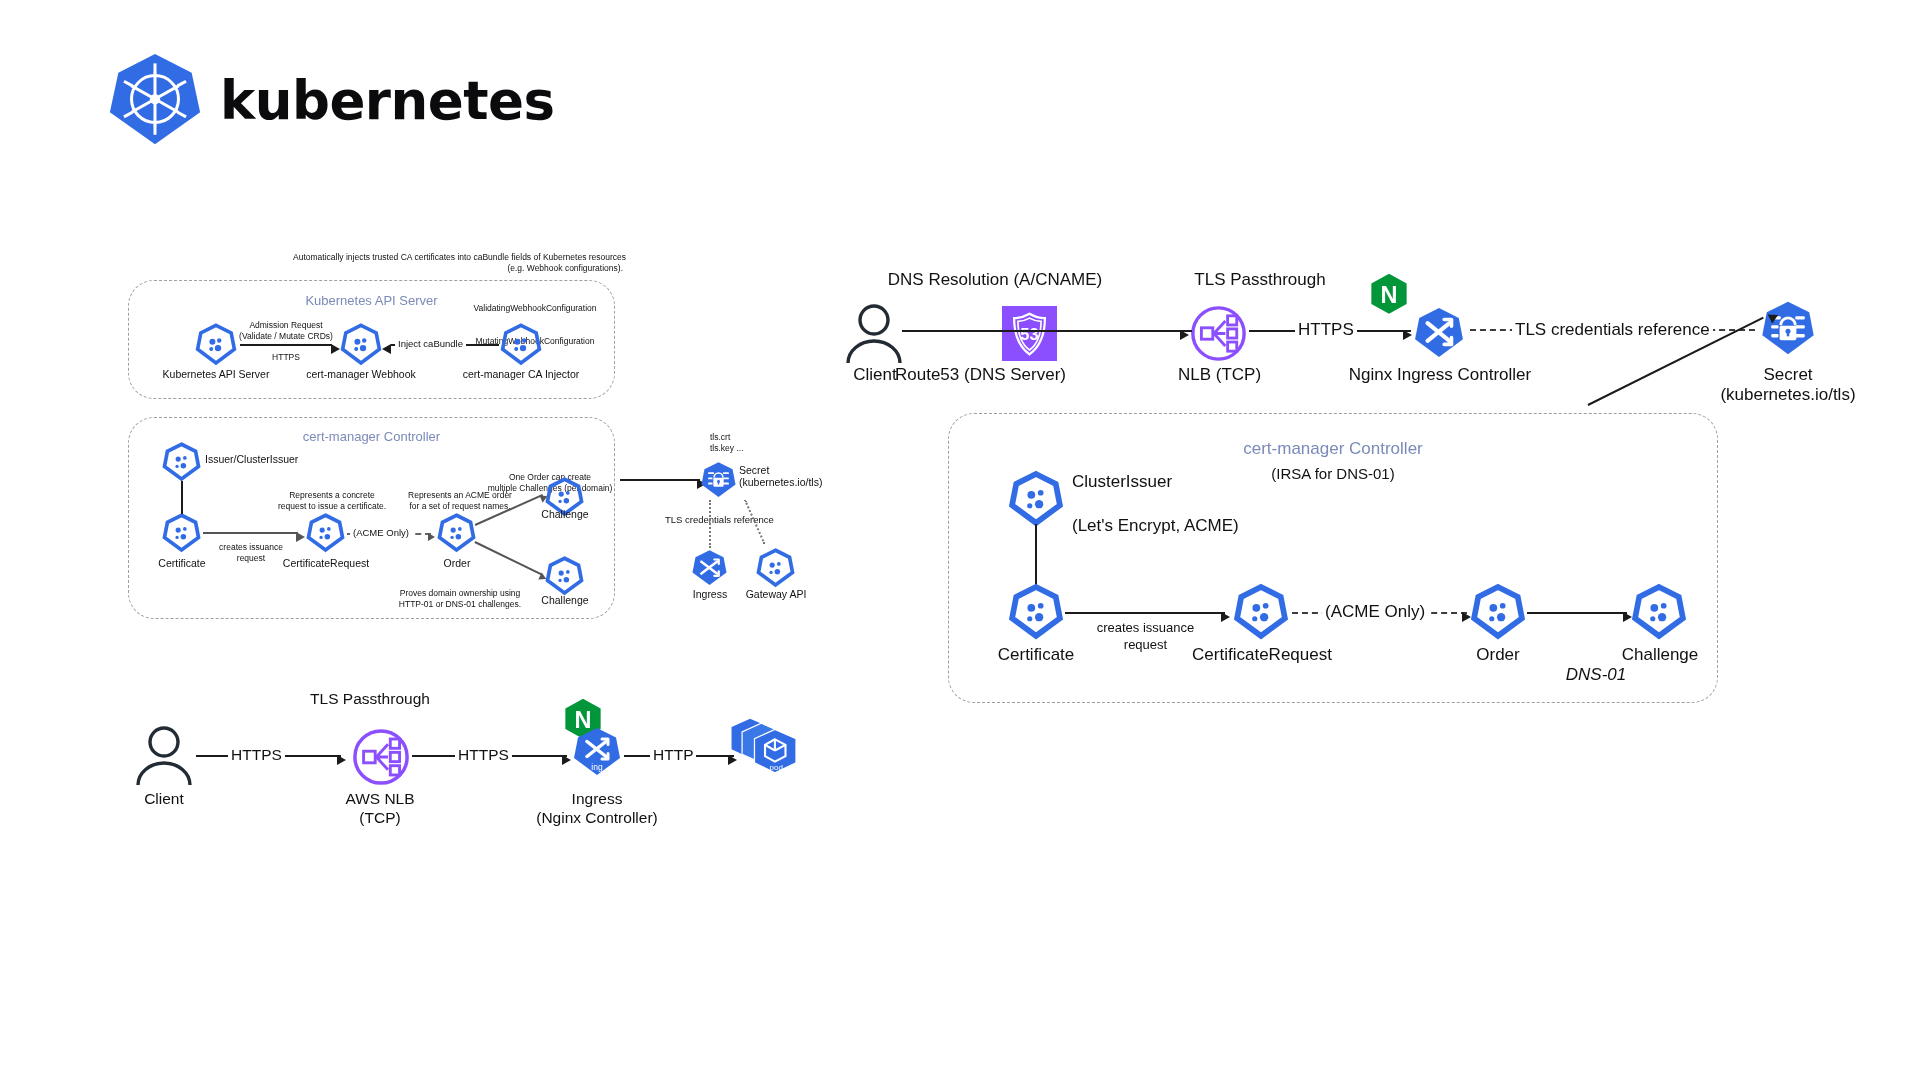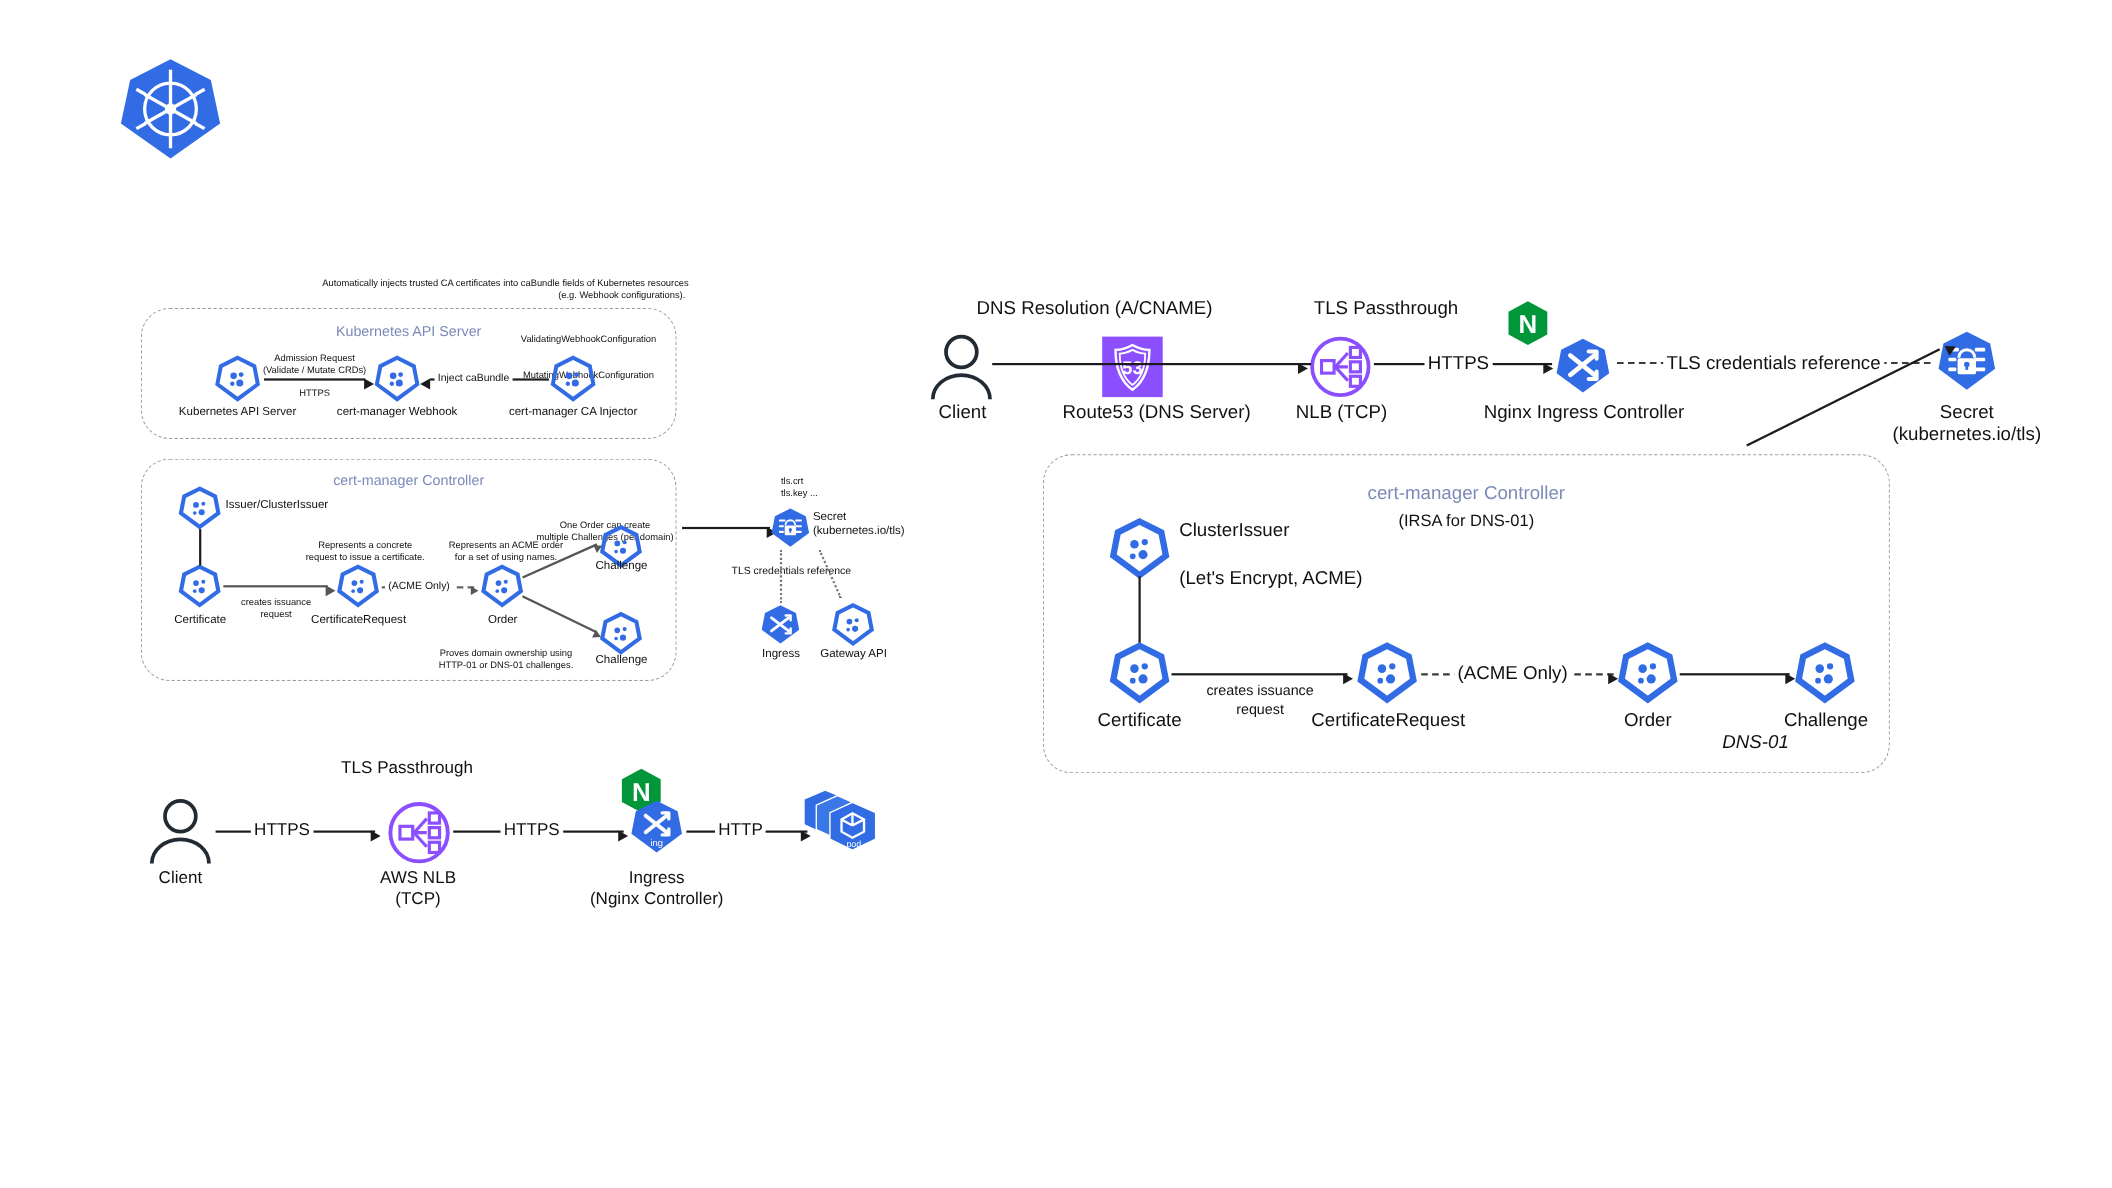--- a/index.html
+++ b/index.html
@@ -97,20 +97,21 @@
           <line x1="50" y1="50" x2="25" y2="36"></line>
           <line x1="50" y1="22" x2="50" y2="12"></line>
           <line x1="74" y1="36" x2="83" y2="31"></line>
           <line x1="74" y1="64" x2="83" y2="69"></line>
           <line x1="50" y1="78" x2="50" y2="88"></line>
           <line x1="26" y1="64" x2="17" y2="69"></line>
           <line x1="26" y1="36" x2="17" y2="31"></line>
         </g>
       </svg>
     </span>
+    <span class="wordmark">kubernetes</span>
   </div>
 
   <div class="note t8" style="left:293px; top:252px; text-align:right; width:330px;">Automatically injects trusted CA certificates into caBundle fields of Kubernetes resources</div>
   <div class="note t8" style="left:293px; top:263px; text-align:right; width:330px;">(e.g. Webhook configurations).</div>
 
   <div class="group abs" style="left:128px; top:280px; width:487px; height:119px;">
     <div class="group-title t13" style="top:12px;">Kubernetes API Server</div>
   </div>
 
   <div class="note t8" style="left:455px; top:303px; text-align:center; width:160px;">ValidatingWebhookConfiguration</div>
@@ -224,21 +225,21 @@
         <circle cx="55" cy="61" r="7.5"></circle>
           <circle cx="38" cy="63" r="4.5"></circle>
       </g>
     </svg>
   </div>
   <div class="nlabel t10" style="left:424px; top:557px; width:66px;">Order</div>
   <div class="dln grey" style="left:347px; top:533px; width:84px;"></div>
   <div class="arw sm" style="left:428px; top:533px; border-left-color:#555;"></div>
   <div class="lbl-on-line t9" style="left:350px; top:527px;">(ACME Only)</div>
   <div class="note t8" style="left:400px; top:490px; width:120px; text-align:center;">Represents an ACME order</div>
-  <div class="note t8" style="left:400px; top:501px; width:120px; text-align:center;">for a set of using names.</div>
+  <div class="note t8" style="left:400px; top:501px; width:120px; text-align:center;">for a set of request names.</div>
 
   <div class="note t8" style="left:480px; top:472px; width:140px; text-align:center;">One Order can create</div>
   <div class="note t8" style="left:470px; top:483px; width:160px; text-align:center;">multiple Challenges (per domain)</div>
 
   <div class="abs" style="left:546px; top:478px;">
     <svg width="37" height="38" viewBox="0 0 100 102">
       <polygon points="50,3 88,22 96,63 50,97 4,63 12,22" fill="none" stroke="#326CE5" stroke-width="10"></polygon>
       <g fill="#326CE5">
         <circle cx="41" cy="43" r="7"></circle>
           <circle cx="59" cy="40" r="5"></circle>
@@ -408,21 +409,21 @@
   <div class="nlabel t17" style="left:830px; top:365px; width:90px;">Client</div>
 
   <div class="abs" style="left:1002px; top:306px;">
     <svg width="55" height="55" viewBox="0 0 100 100">
       <rect x="0" y="0" width="100" height="100" fill="#8C4FFF"></rect>
       <path d="M50 14 C38 21 28 22 22 22 C22 48 28 72 50 88 C72 72 78 48 78 22 C72 22 62 21 50 14 Z" fill="none" stroke="#ffffff" stroke-width="4"></path>
       <path d="M50 22 C41 27 33 28 29 28 C29 48 34 68 50 80 C66 68 71 48 71 28 C67 28 59 27 50 22 Z" fill="none" stroke="#ffffff" stroke-width="3"></path>
       <text x="50" y="62" font-family="Liberation Sans, sans-serif" font-size="30" font-weight="bold" fill="#ffffff" text-anchor="middle">53</text>
     </svg>
   </div>
-  <div class="nlabel t17" style="left:966px; top:365px; width:170px;">Route53 (DNS Server)</div>
+  <div class="nlabel t17" style="left:895px; top:365px; width:170px;">Route53 (DNS Server)</div>
 
   <div class="abs" style="left:1190px; top:305px;">
     <svg width="57" height="57" viewBox="0 0 100 100">
       <circle cx="50" cy="50" r="45" fill="none" stroke="#8C4FFF" stroke-width="6"></circle>
       <rect x="20" y="40" width="20" height="20" fill="none" stroke="#8C4FFF" stroke-width="5"></rect>
       <rect x="66" y="19" width="16" height="16" fill="none" stroke="#8C4FFF" stroke-width="5"></rect>
       <rect x="66" y="42" width="16" height="16" fill="none" stroke="#8C4FFF" stroke-width="5"></rect>
       <rect x="66" y="65" width="16" height="16" fill="none" stroke="#8C4FFF" stroke-width="5"></rect>
       <path d="M42 50 L62 28 M42 50 L62 50 M42 50 L62 72" stroke="#8C4FFF" stroke-width="5" fill="none"></path>
     </svg>

